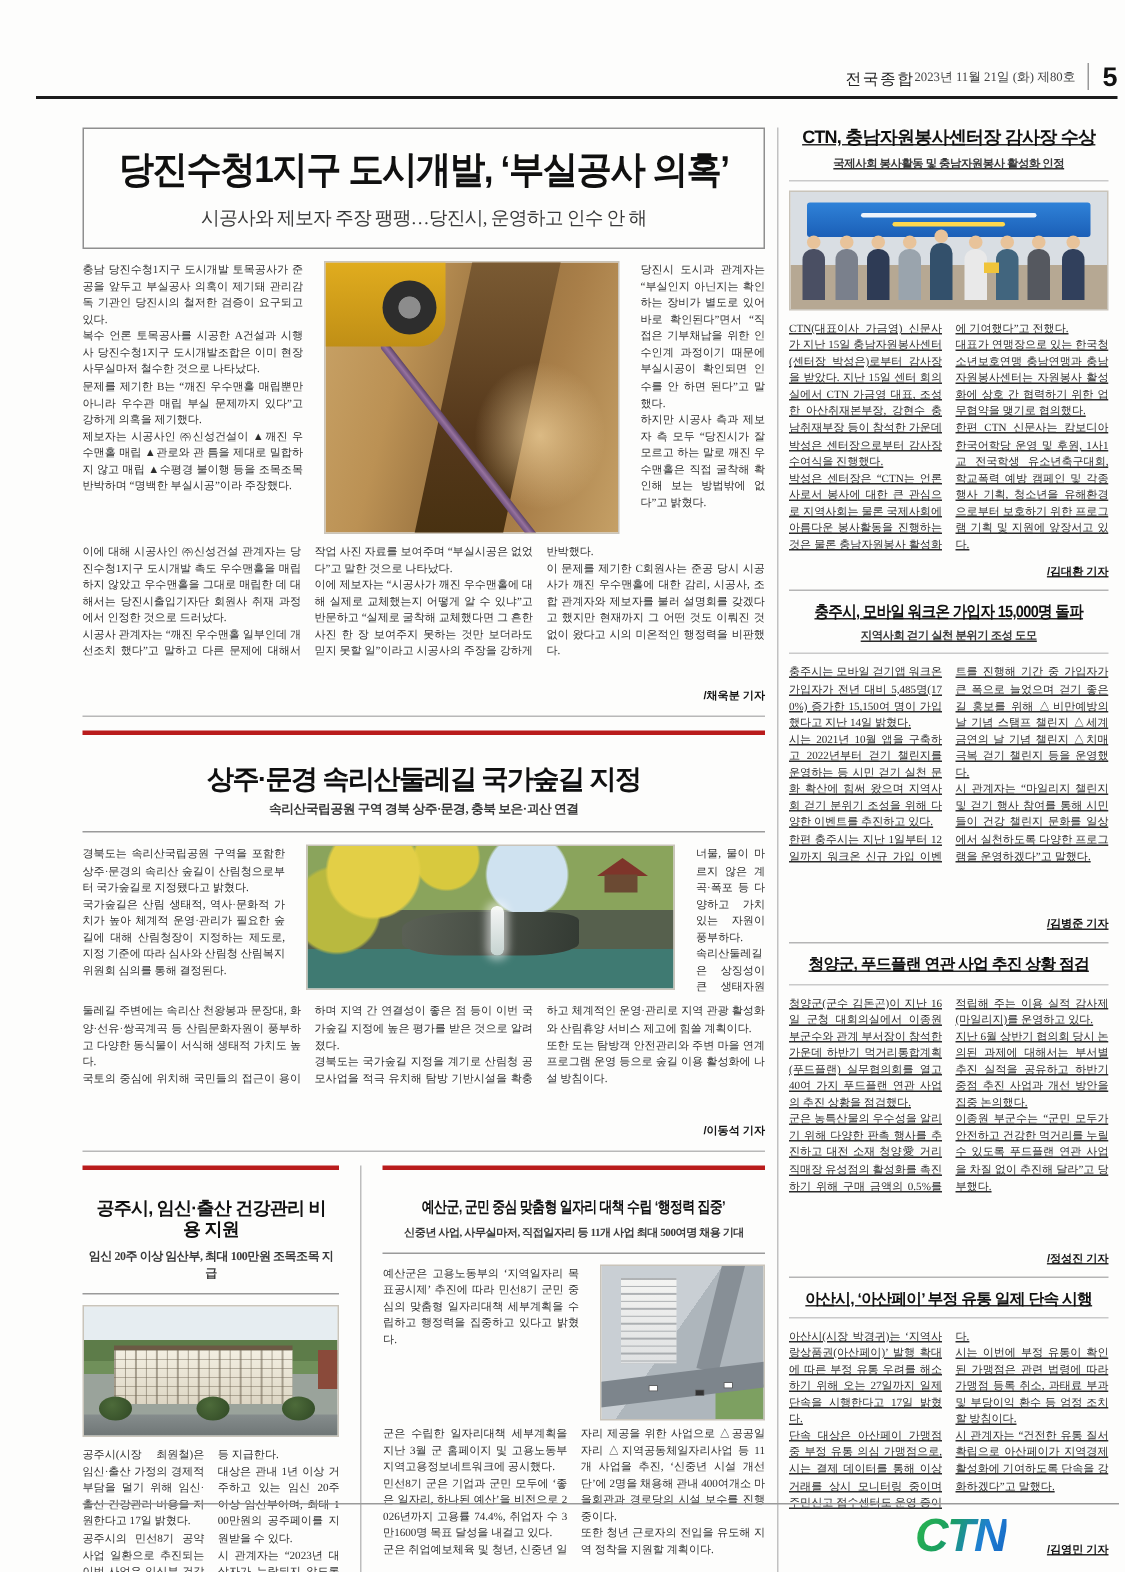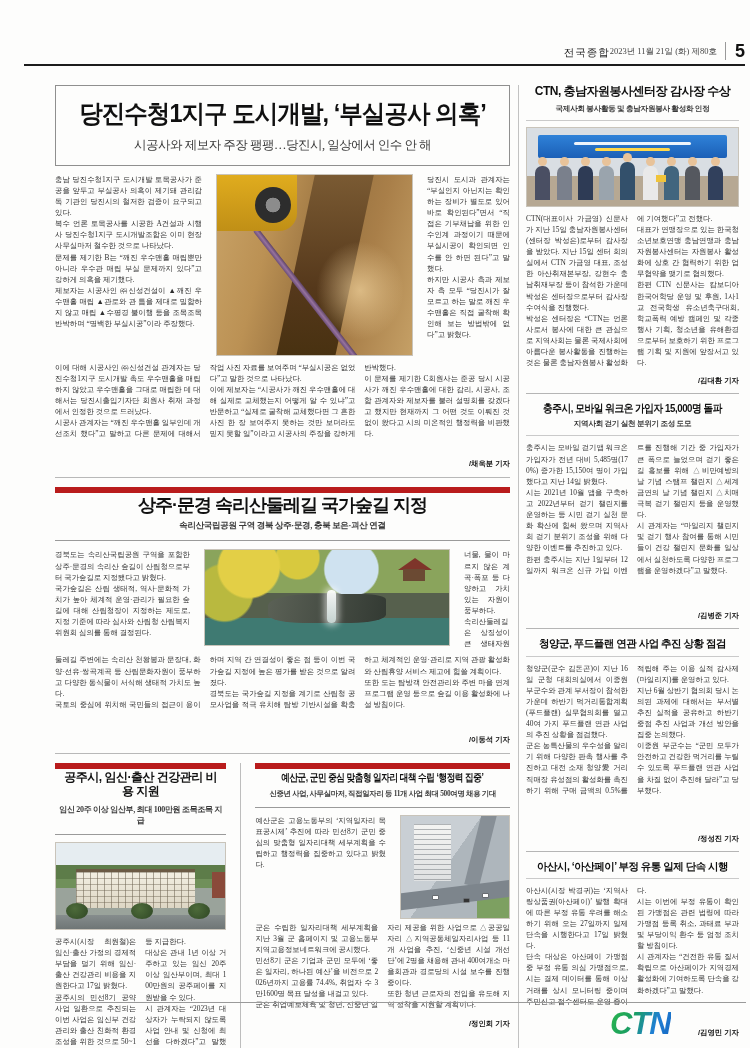--- a/index.html
+++ b/index.html
@@ -26,21 +26,21 @@
   .issue-date { font-size:8.5px; color:#444; padding-bottom:2px;}
   .page-no { font-family:"Liberation Sans",sans-serif; font-weight:bold; font-size:18px; color:#111;
     border-left:1px solid #999; padding-left:9px; line-height:1; }
   
   .content { position:absolute; left:55px; top:85px; width:692px; display:flex; }
   .left-main { width:455px; }
   .sidebar { width:221px; margin-left:8px; border-left:1px solid #c2c2c2; padding-left:7px; }
   .section-rule { border:none; border-top:1px solid #b8b8b8; margin:8px 0 9px; }
   
   .hbox-full { border:1px solid #8f8f8f; padding:13px 6px 11px; text-align:center; }
-  .hbox { border-top:6px solid #b91c1c; border-bottom:1px solid #9a9a9a; padding:2px 4px 8px; text-align:center; }
+  .hbox { border-top:3px solid #b91c1c; border-bottom:1px solid #9a9a9a; padding:19px 4px 8px; text-align:center; }
   .hl { font-family:"Liberation Sans",sans-serif; font-weight:bold; color:#101010; letter-spacing:-1px; line-height:1.15; }
   .hl-main { font-size:25px; transform:scaleX(0.94); transform-origin:center; white-space:nowrap; }
   .hl-mid  { font-size:18px; }
   .hl-sm   { font-size:12px; letter-spacing:-0.5px; }
   .hl-xs   { font-size:10.5px; letter-spacing:-0.5px; white-space:nowrap; }
   .sub { color:#3a3a3a; margin-top:9px; font-size:12.5px; letter-spacing:-0.5px; }
   .sub-sm { color:#3a3a3a; margin-top:5px; font-size:8.5px; font-weight:bold; letter-spacing:-0.3px; }
   
   .bt { font-size:7.4px; line-height:1.5; text-align:justify; color:#2e2e2e;
         white-space:pre-line; word-break:break-all; overflow:hidden; }
@@ -101,21 +101,21 @@
   .gj-red { position:absolute; right:0; top:34%; width:8%; height:30%; background:#8a4a3a; }
   
   .ph-yesan { width:110px; height:104px; background:linear-gradient(125deg,#c9cfd4 0 45%, #aeb6bc 45% 100%); }
   .ys-road1 { position:absolute; left:-10%; bottom:14%; width:130%; height:17%; background:#7d858c; transform:rotate(-7deg); }
   .ys-road2 { position:absolute; right:18%; top:-10%; width:14%; height:80%; background:#878f96; transform:rotate(14deg); }
   .ys-bldg { position:absolute; left:12%; top:8%; width:34%; height:56%;
     background:repeating-linear-gradient(rgba(130,135,140,.6) 0 1px, rgba(0,0,0,0) 1px 5px), linear-gradient(#f4f4f2,#dfe1e2); }
   .ys-green { position:absolute; right:0; bottom:0; width:30%; height:22%; background:#7da061; }
   .ys-car { position:absolute; width:5px; height:3px; background:#fff; box-shadow:0 0 0 .5px #555; }
   
-  .sb-article { padding-bottom:7px; }
+  .sb-article { padding-bottom:7px;text-decoration:underline; }
   .sb-article + .sb-article { border-top:1px solid #b5b5b5; padding-top:8px; }
   .sb-head { text-align:center; border-bottom:1px solid #cacaca; padding-bottom:6px; margin-bottom:6px; }
   
   .footer-rule { position:absolute; left:55px; right:4px; top:1002px; border-top:1px solid #9a9a9a; }
   .ctn-logo { position:absolute; top:1006px; left:610px;
     font-family:"Liberation Sans",sans-serif; font-weight:bold; font-size:31px; font-style:italic; letter-spacing:-1px;
     background:linear-gradient(115deg,#2db84d 0%,#1ba05e 35%,#1f7fd4 70%,#1565c0 100%);
     -webkit-background-clip:text; background-clip:text; color:transparent; }
 </style>
 </head>
@@ -131,21 +131,21 @@
     </div>
   </div>
 
   <div class="content">
 
     <div class="left-main">
 
       <div>
         <div class="hbox-full">
           <div class="hl hl-main">당진수청1지구 도시개발, ‘부실공사 의혹’</div>
-          <div class="sub">시공사와 제보자 주장 팽팽…당진시, 일상에서 인수 안 해</div>
+          <div class="sub">시공사와 제보자 주장 팽팽…당진시, 운영하고 인수 안 해</div>
         </div>
         <div class="row" style="margin-top:8px; height:182px;">
           <div class="bt" style="width:147px; height:182px;">충남 당진수청1지구 도시개발 토목공사가 준공을 앞두고 부실공사 의혹이 제기돼 관리감독 기관인 당진시의 철저한 검증이 요구되고 있다.
 복수 언론 토목공사를 시공한 A건설과 시행사 당진수청1지구 도시개발조합은 이미 현장 사무실마저 철수한 것으로 나타났다.
 문제를 제기한 B는 “깨진 우수맨홀 매립뿐만 아니라 우수관 매립 부실 문제까지 있다”고 강하게 의혹을 제기했다.
 제보자는 시공사인 ㈜신성건설이 ▲깨진 우수맨홀 매립 ▲관로와 관 틈을 제대로 밀합하지 않고 매립 ▲수평경 불이행 등을 조목조목 반박하며 “명백한 부실시공”이라 주장했다.</div>
           <div class="photo ph-trench">
             <div class="trench-cut"></div>
             <div class="trench-pipe"></div>
             <div class="excavator"></div>

